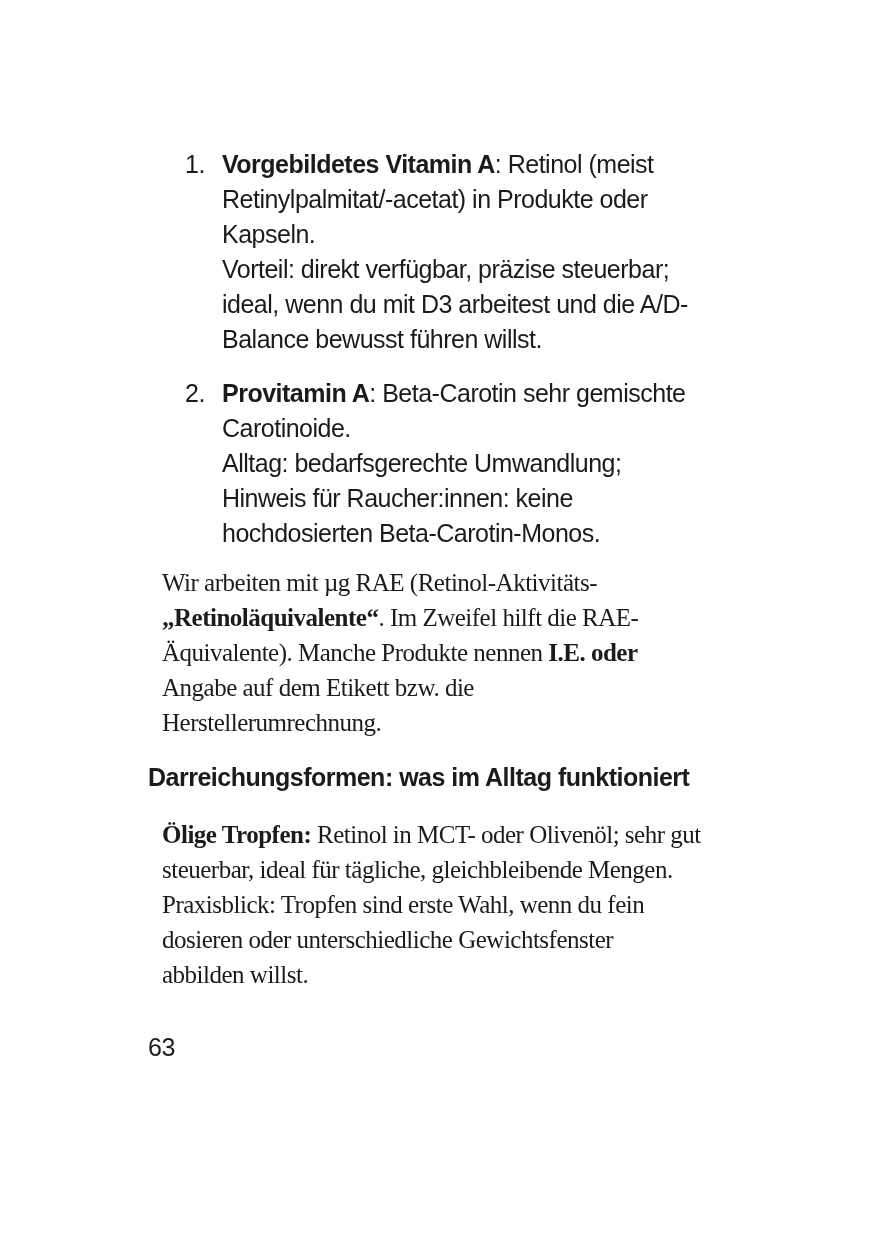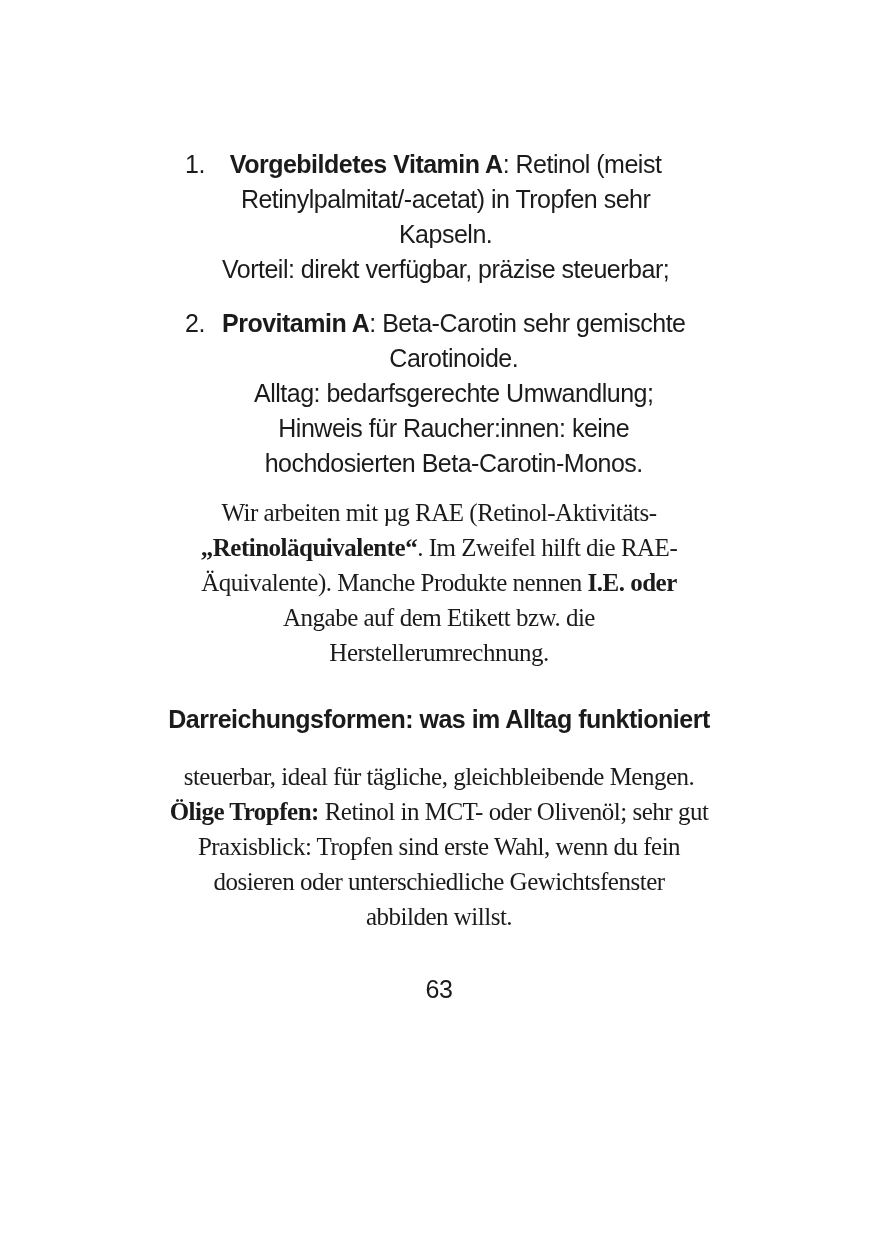--- a/index.html
+++ b/index.html
@@ -14,43 +14,45 @@
     font-family: "Liberation Sans", "DejaVu Sans", sans-serif;
     font-size: 25px;
     line-height: 35px;
     letter-spacing: -0.02em;
     box-sizing: border-box;
     padding: 147px 144px 0 148px;
     overflow: hidden;
   }
   .b { font-weight: 700; }
   .heading { font-weight: 700; margin: 14px 0 0 0; }
-  .heading.gap-lg { margin-top: 32px; text-align: center; }
+  .heading.gap-lg { margin-top: 20px; }
   .para { margin: 14px; font-family: Liberation Serif, serif; }
   .para.gap-md { margin-top: 22px; }
   .vlist { list-style: none; margin: 0 0 0 37px; padding: 0; }
   .vlist li { display: flex; align-items: flex-start; }
   .vlist li + li { margin-top: 19px; }
   .marker { flex: 0 0 37px; }
-  .line { white-space: nowrap; text-align: center; }
-  .page-number { margin-top: 38px; text-align: center; }
+  .line { white-space: nowrap; }
+  .page-number { margin-top: 38px; text-align: left; }
 </style>
 </head>
 <body>
 
 <div class="page" style="background: rgb(255, 255, 255); color: rgb(27, 27, 27);">
 
   <ol class="vlist">
     <li>
       <span class="marker">1.</span>
       <div class="li-text">
           <div class="line"><span class="b">Vorgebildetes Vitamin A</span><span>: Retinol (meist</span></div>
-          <div class="line"><span>Retinylpalmitat/-acetat) in Tropfen sehr</span></div>
+          <div class="line"><span>Retinylpalmitat/-acetat) in Produkte oder</span></div>
           <div class="line"><span>Kapseln.</span></div>
           <div class="line"><span>Vorteil: direkt verfügbar, präzise steuerbar;</span></div>
+          <div class="line"><span>ideal, wenn du mit D3 arbeitest und die A/D-</span></div>
+          <div class="line"><span>Balance bewusst führen willst.</span></div>
         </div>
     </li>
     <li>
       <span class="marker">2.</span>
       <div class="li-text">
           <div class="line"><span class="b">Provitamin A</span><span>: Beta-Carotin sehr gemischte</span></div>
           <div class="line"><span>Carotinoide.</span></div>
           <div class="line"><span>Alltag: bedarfsgerechte Umwandlung;</span></div>
           <div class="line"><span>Hinweis für Raucher:innen: keine</span></div>
           <div class="line"><span>hochdosierten Beta-Carotin-Monos.</span></div>
@@ -61,22 +63,22 @@
   <div class="para">
       <div class="line"><span>Wir arbeiten mit µg RAE (Retinol-Aktivitäts-</span></div>
       <div class="line"><span class="b">„Retinoläquivalente“</span><span>. Im Zweifel hilft die RAE-</span></div>
       <div class="line"><span>Äquivalente). Manche Produkte nennen </span><span class="b">I.E. oder</span></div>
       <div class="line"><span>Angabe auf dem Etikett bzw. die</span></div>
       <div class="line"><span>Herstellerumrechnung.</span></div>
     </div>
 
   <div class="heading gap-lg">Darreichungsformen: was im Alltag funktioniert</div>
   <div class="para gap-md">
+      <div class="line"><span class="b">Ölige Tropfen:</span><span> Retinol in MCT- oder Olivenöl; sehr gut</span></div>
       <div class="line"><span>steuerbar, ideal für tägliche, gleichbleibende Mengen.</span></div>
-      <div class="line"><span class="b">Ölige Tropfen:</span><span> Retinol in MCT- oder Olivenöl; sehr gut</span></div>
       <div class="line"><span>Praxisblick: Tropfen sind erste Wahl, wenn du fein</span></div>
       <div class="line"><span>dosieren oder unterschiedliche Gewichtsfenster</span></div>
       <div class="line"><span>abbilden willst.</span></div>
     </div>
 
   <div class="page-number">63</div>
 
 </div>
 
 </body></html>

